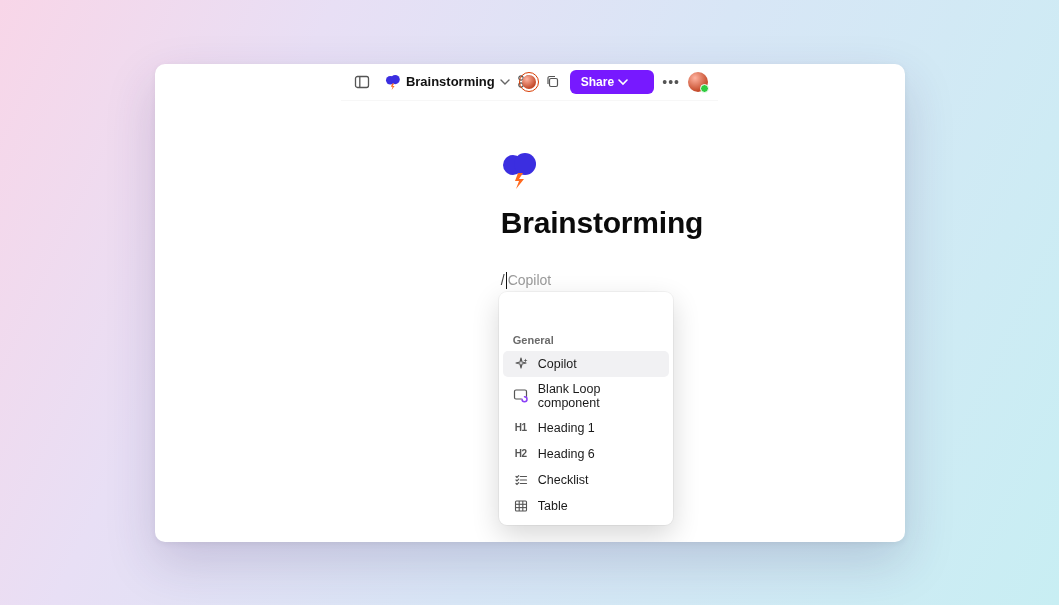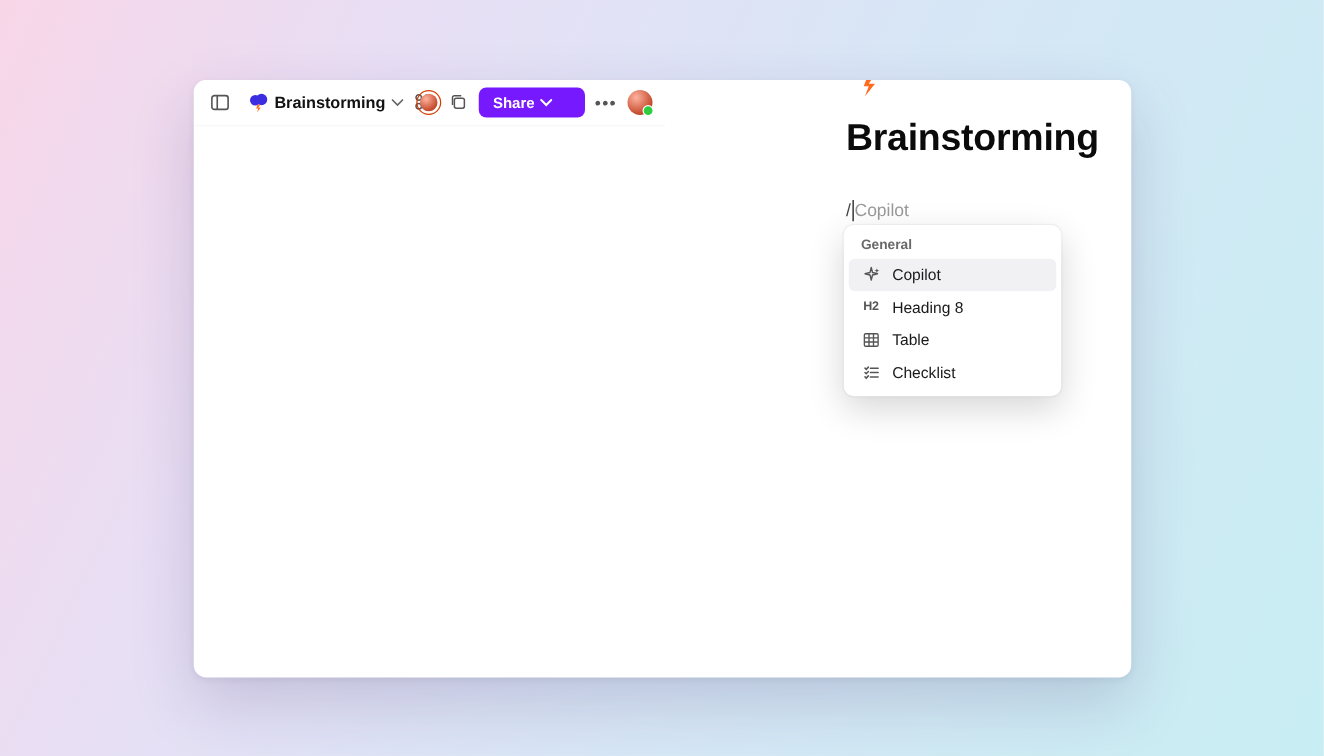--- a/index.html
+++ b/index.html
@@ -9,22 +9,23 @@
     background: linear-gradient(115deg, #f8d6e8 0%, #e8dff5 25%, #d8e6f6 55%, #c8eef3 100%);
     display: flex; align-items: center; justify-content: center;
     overflow: hidden;
   }
   .window {
     width: 750px; height: 478px;
     background: #fff;
     border-radius: 10px;
     box-shadow: 0 20px 50px rgba(60,40,100,0.18), 0 2px 6px rgba(0,0,0,0.06);
     overflow: hidden;
-    display: flex; flex-direction: row;
+    display: flex; flex-direction: column;
     position: relative;
+    align-items: center;
   }
   
   .topbar {
     height: 37px;
     display: flex; align-items: center;
     padding: 0 10px;
     border-bottom: 1px solid rgba(0,0,0,0.03);
     background: #fff;
     position: relative;
     z-index: 5;
@@ -137,20 +138,21 @@
     width: 174px;
     background:#fff;
     border-radius:8px;
     box-shadow: 0 0 0 1px rgba(0,0,0,0.04), 0 10px 28px rgba(0,0,0,0.16);
     padding: 6px 4px 6px 4px;
     z-index: 20;
   }
   .popup-header {
     font-size: 11px; color:#6a6a6a; font-weight:600;
     padding: 4px 10px 5px 10px;
+    margin-top: 32px;
   }
   .menu-item {
     display:flex; align-items:center; gap:9px;
     padding: 5px 10px;
     font-size: 12.5px; color:#1a1a1a;
     border-radius:5px;
     cursor:pointer;
   }
   .menu-item.selected { background:#f1f1f3; }
   .mi-icon { width:16px; height:16px; display:flex; align-items:center; justify-content:center; color:#555; flex-shrink:0;}
@@ -250,50 +252,64 @@
       <div class="menu-item selected">
         <span class="mi-icon">
           <svg width="14" height="14" viewBox="0 0 14 14">
             <path d="M7 1 L8 5 L12 6 L8 7 L7 11 L6 7 L2 6 L6 5 Z" fill="none" stroke="#555" stroke-width="1.1" stroke-linejoin="round"></path>
             <path d="M11.5 1.5 L12 3 L13.5 3.5 L12 4 L11.5 5.5 L11 4 L9.5 3.5 L11 3 Z" fill="#555"></path>
           </svg>
         </span>
         <span>Copilot</span>
       </div>
 
-
+      <div class="menu-item">
+        <span class="mi-icon">
+          <svg width="15" height="15" viewBox="0 0 15 15">
+            <rect x="1.5" y="2" width="12" height="9" rx="1.5" fill="none" stroke="#555" stroke-width="1.2"></rect>
+            <circle cx="11.5" cy="11.3" r="3" fill="#fff"></circle>
+            <path d="M11.5 8.8 a2.5 2.5 0 1 1 -2.5 2.5" fill="none" stroke="#8a3ff7" stroke-width="1.5" stroke-linecap="round"></path>
+          </svg>
+        </span>
+        <span>Blank Loop component</span>
+      </div>
+
+      <div class="menu-item">
+        <span class="mi-icon txt">H1</span>
+        <span>Heading 1</span>
+      </div>
 
       <div class="menu-item">
         <span class="mi-icon txt">H2</span>
-        <span>Heading 8</span>
-      </div>
-
-
-      <div class="menu-item">
-        <span class="mi-icon">
-          <svg width="14" height="14" viewBox="0 0 14 14">
-            <rect x="1.5" y="2" width="11" height="10" rx="1" fill="none" stroke="#555" stroke-width="1.1"></rect>
-            <line x1="1.5" y1="5.3" x2="12.5" y2="5.3" stroke="#555" stroke-width="1.1"></line>
-            <line x1="1.5" y1="8.6" x2="12.5" y2="8.6" stroke="#555" stroke-width="1.1"></line>
-            <line x1="5.2" y1="2" x2="5.2" y2="12" stroke="#555" stroke-width="1.1"></line>
-            <line x1="8.8" y1="2" x2="8.8" y2="12" stroke="#555" stroke-width="1.1"></line>
-          </svg>
-        </span>
-        <span>Table</span>
-      </div>
+        <span>Heading 6</span>
+      </div>
+
 
       <div class="menu-item">
         <span class="mi-icon">
           <svg width="14" height="14" viewBox="0 0 14 14">
             <path d="M2 3.5 l1 1 l1.7 -1.8" fill="none" stroke="#555" stroke-width="1.2" stroke-linecap="round"></path>
             <line x1="6.3" y1="3.5" x2="12.5" y2="3.5" stroke="#555" stroke-width="1.2" stroke-linecap="round"></line>
             <path d="M2 7 l1 1 l1.7 -1.8" fill="none" stroke="#555" stroke-width="1.2" stroke-linecap="round"></path>
             <line x1="6.3" y1="7" x2="12.5" y2="7" stroke="#555" stroke-width="1.2" stroke-linecap="round"></line>
             <path d="M2 10.5 l1 1 l1.7 -1.8" fill="none" stroke="#555" stroke-width="1.2" stroke-linecap="round"></path>
             <line x1="6.3" y1="10.5" x2="12.5" y2="10.5" stroke="#555" stroke-width="1.2" stroke-linecap="round"></line>
           </svg>
         </span>
         <span>Checklist</span>
       </div>
 
+      <div class="menu-item">
+        <span class="mi-icon">
+          <svg width="14" height="14" viewBox="0 0 14 14">
+            <rect x="1.5" y="2" width="11" height="10" rx="1" fill="none" stroke="#555" stroke-width="1.1"></rect>
+            <line x1="1.5" y1="5.3" x2="12.5" y2="5.3" stroke="#555" stroke-width="1.1"></line>
+            <line x1="1.5" y1="8.6" x2="12.5" y2="8.6" stroke="#555" stroke-width="1.1"></line>
+            <line x1="5.2" y1="2" x2="5.2" y2="12" stroke="#555" stroke-width="1.1"></line>
+            <line x1="8.8" y1="2" x2="8.8" y2="12" stroke="#555" stroke-width="1.1"></line>
+          </svg>
+        </span>
+        <span>Table</span>
+      </div>
+
     </div>
   </div>
 </div>
 
 </body></html>

